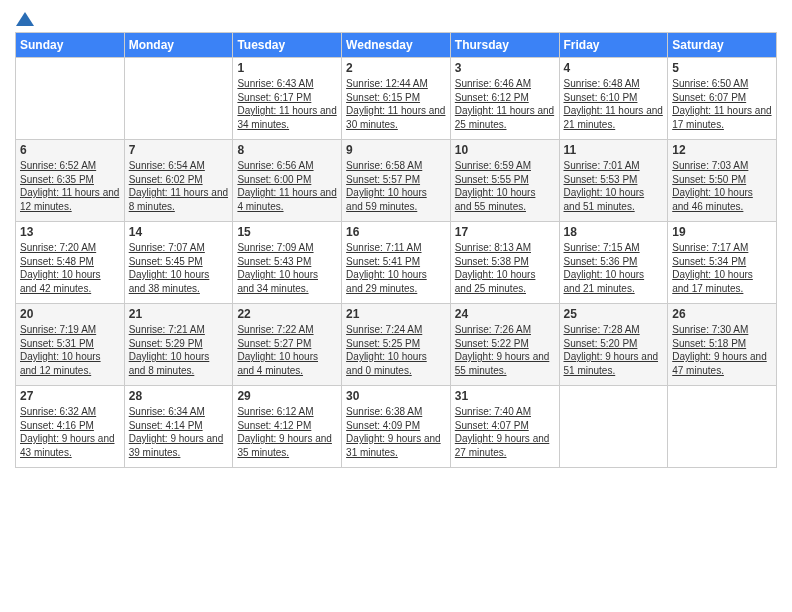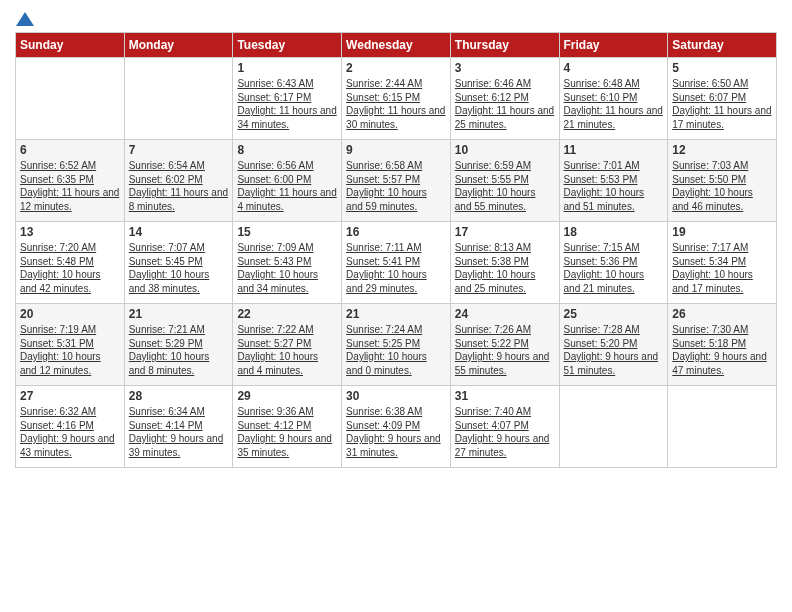--- a/index.html
+++ b/index.html
@@ -62,21 +62,21 @@
       font-size: 14px;
       color: #333;
       margin-top: 2px;
     }
     .calendar {
       width: 100%;
       border-collapse: collapse;
       table-layout: fixed;
     }
     .calendar thead tr th {
-      background-color: #b91c1c;
+      background-color: #3b82f6;
       color: #fff;
       font-size: 12px;
       font-weight: bold;
       padding: 5px 4px;
       border: 1px solid #ccc;
       text-align: left;
     }
     .calendar tbody tr td {
       border: 1px solid #ccc;
       vertical-align: top;
@@ -147,21 +147,21 @@
           <td class="empty-cell"></td>
           <td>
             <span class="day-number">1</span>
             <div class="cell-content">Sunrise: 6:43 AM
 Sunset: 6:17 PM
 Daylight: 11 hours
 and 34 minutes.</div>
           </td>
           <td>
             <span class="day-number">2</span>
-            <div class="cell-content">Sunrise: 2:44 AM
+            <div class="cell-content">Sunrise: 12:44 AM
 Sunset: 6:15 PM
 Daylight: 11 hours
 and 30 minutes.</div>
           </td>
           <td>
             <span class="day-number">3</span>
             <div class="cell-content">Sunrise: 6:46 AM
 Sunset: 6:12 PM
 Daylight: 11 hours
 and 25 minutes.</div>
@@ -344,21 +344,21 @@
           </td>
           <td>
             <span class="day-number">28</span>
             <div class="cell-content">Sunrise: 6:34 AM
 Sunset: 4:14 PM
 Daylight: 9 hours
 and 39 minutes.</div>
           </td>
           <td>
             <span class="day-number">29</span>
-            <div class="cell-content">Sunrise: 9:36 AM
+            <div class="cell-content">Sunrise: 6:12 AM
 Sunset: 4:12 PM
 Daylight: 9 hours
 and 35 minutes.</div>
           </td>
           <td>
             <span class="day-number">30</span>
             <div class="cell-content">Sunrise: 6:38 AM
 Sunset: 4:09 PM
 Daylight: 9 hours
 and 31 minutes.</div>

